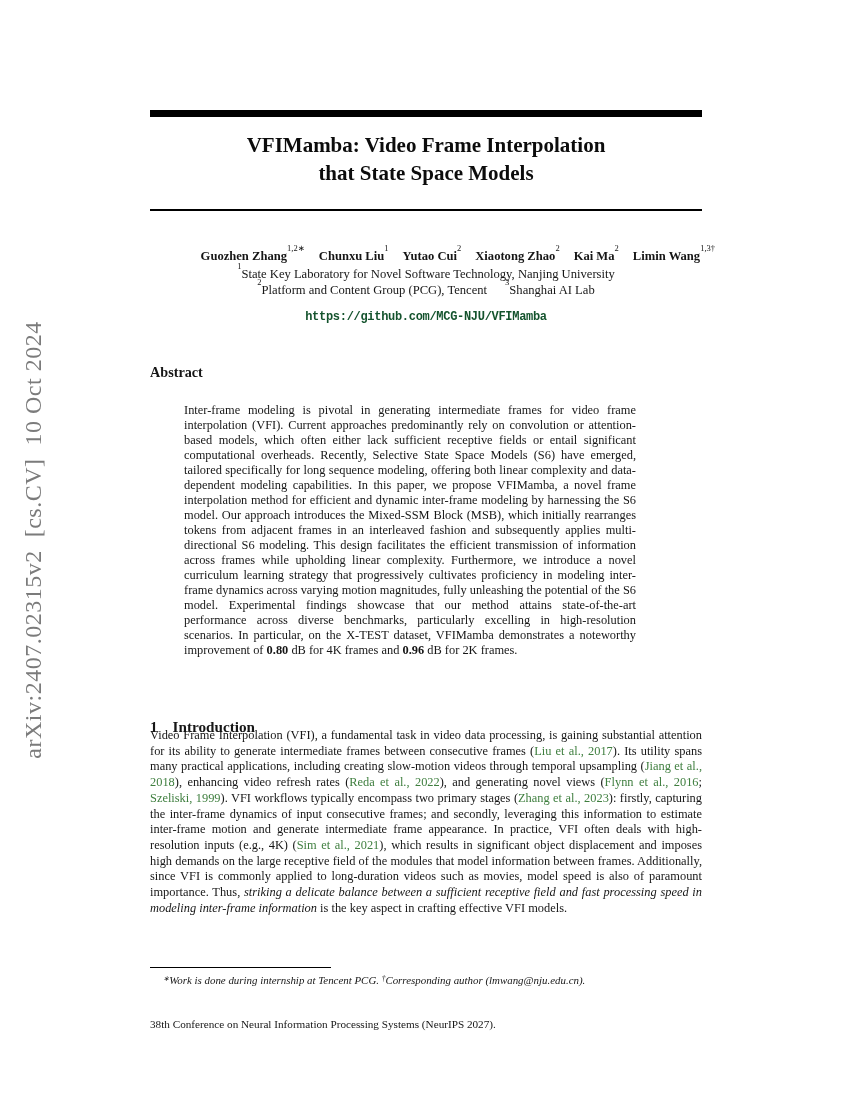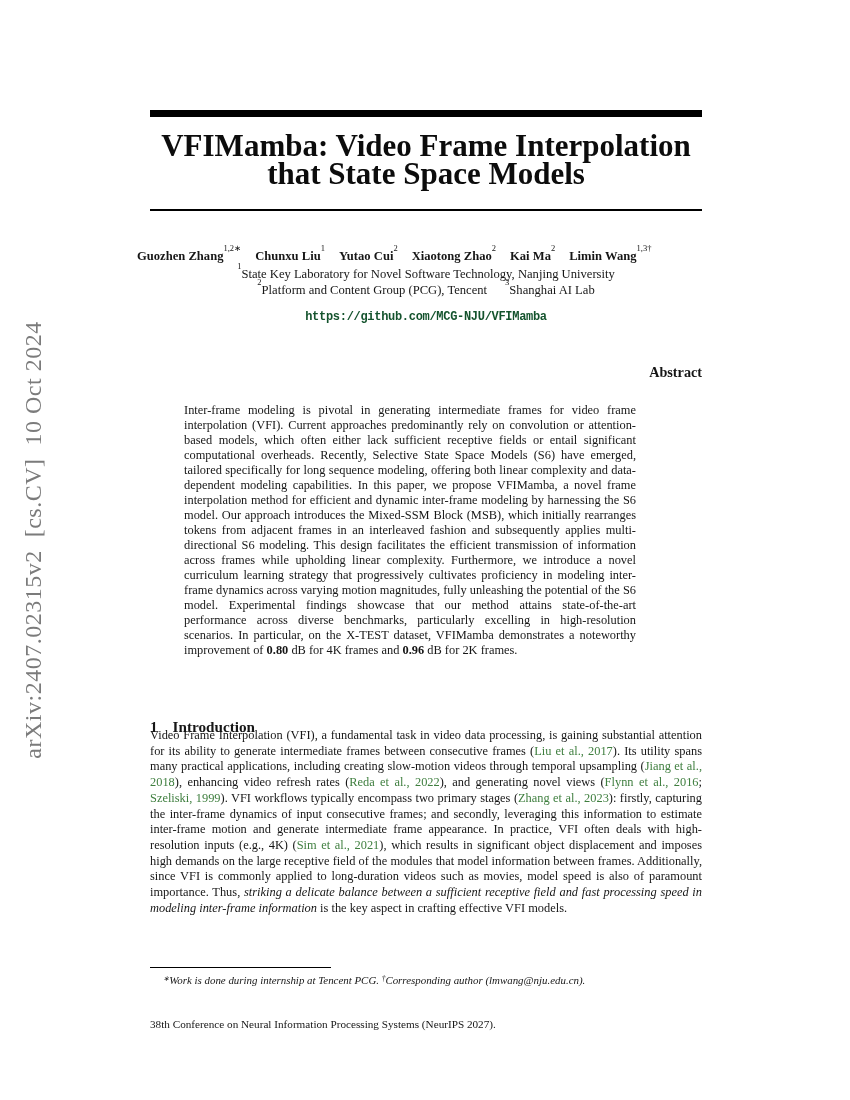--- a/index.html
+++ b/index.html
@@ -30,36 +30,36 @@
     left: 150px; top: 110px;
     width: 552px; height: 7px;
     background: #000000;
   }
   .title {
     position: absolute;
     left: 150px; top: 132px;
     width: 552px;
     margin: 0;
     text-align: center;
-    font-size: 31px;
+    font-size: 21px;
     font-weight: bold;
     line-height: 27.5px;
     color: #0c0c0c;
   }
   .midrule {
     position: absolute;
     left: 150px; top: 209px;
     width: 552px; height: 1.6px;
     background: #000000;
   }
   .authors {
     position: absolute;
     left: 130px; top: 247px;
     width: 592px;
-    text-align: left;
+    text-align: right;
     font-size: 12.6px;
     white-space: nowrap;
   }
   .author { display: inline-block; margin: 0 7px; }
   .author b { font-weight: bold; }
   sup.auth-sup, sup.aff-sup {
     font-size: 8.5px;
     position: relative; top: -4px;
     font-weight: normal;
   }
@@ -81,21 +81,21 @@
     font-family: "Liberation Mono", "DejaVu Sans Mono", monospace;
     font-size: 12px;
     font-weight: bold;
     color: #14532d;
     letter-spacing: -0.3px;
   }
   .abs-head {
     position: absolute;
     left: 150px; top: 364px;
     width: 552px;
-    text-align: right;
+    text-align: left;
     font-size: 14.2px;
     font-weight: bold;
   }
   .abs-body {
     position: absolute;
     left: 184px; top: 403px;
     width: 452px;
     font-size: 12.4px;
     line-height: 15px;
     text-align: justify;

